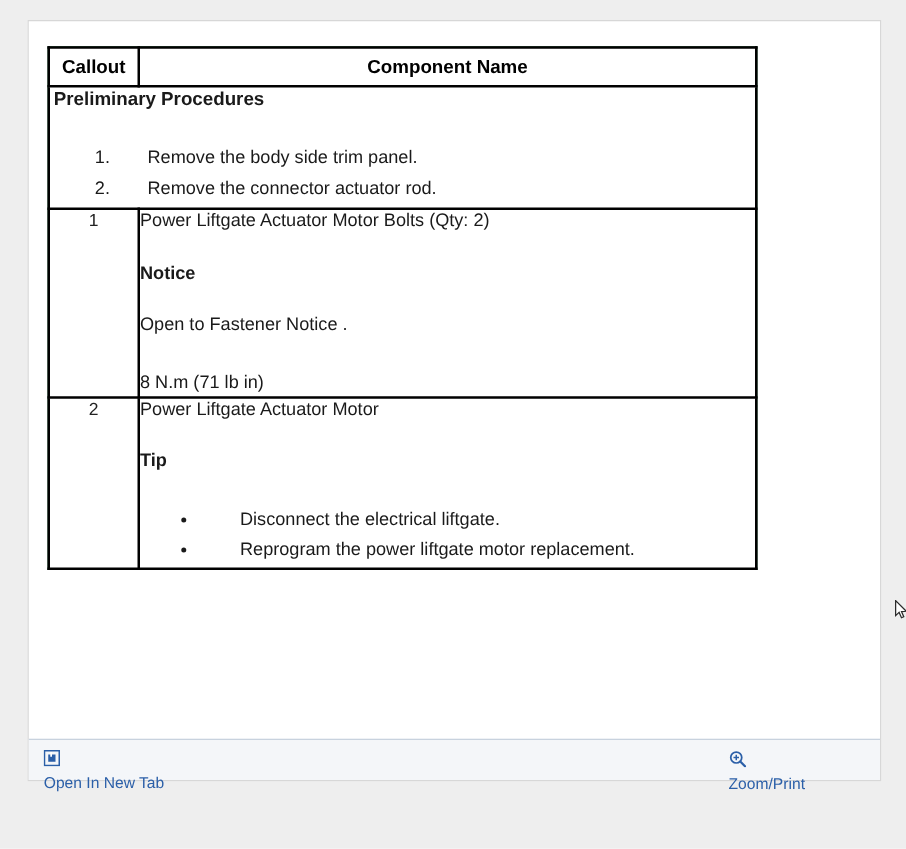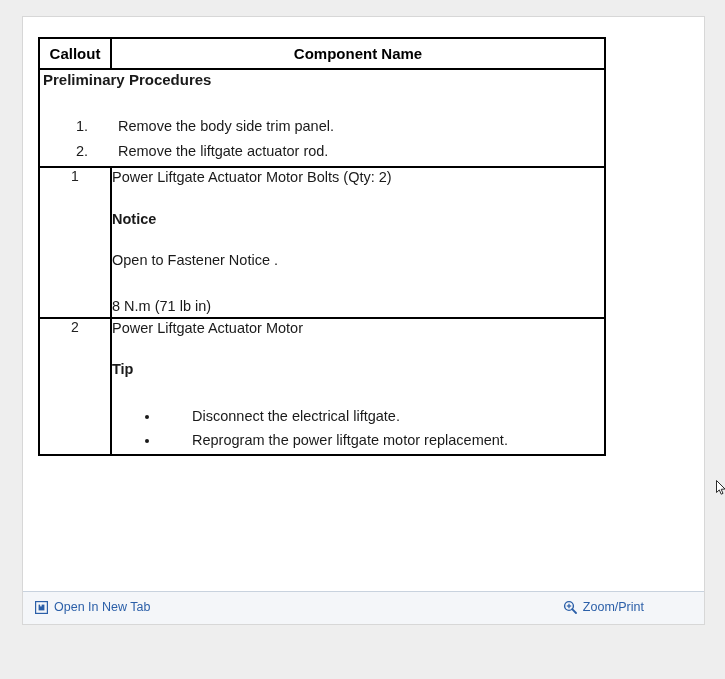--- a/index.html
+++ b/index.html
@@ -134,27 +134,28 @@
     width: 100%;
     height: 33px;
     background: #f4f6f9;
     border-top: 1px solid #c8d2de;
     box-sizing: border-box;
   }
   .footer-link {
     position: absolute;
     top: 8px;
     display: flex;
-    align-items: flex-end;
+    align-items: flex-start;
     gap: 6px;
     font-size: 12.5px;
     color: #2b5fa8;
     text-decoration: none;
     cursor: pointer;
     white-space: nowrap;
+    flex-direction: column;
   }
   #link-open-new-tab { left: 12px; }
   #link-zoom-print  { right: 60px; }
 
   .ficon { display: inline-block; line-height: 0; }
 
   
   #mouse-cursor {
     position: absolute;
     left: 716px;
@@ -175,21 +176,21 @@
       <tr>
         <th class="hdr hdr-callout col-callout">Callout</th>
         <th class="hdr">Component Name</th>
       </tr>
 
       <tr>
         <td class="content-cell" colspan="2">
           <div class="prelim-head">Preliminary Procedures</div>
           <ol class="prelim-list">
             <li>Remove the body side trim panel.</li>
-            <li>Remove the liftgate actuator rod.</li>
+            <li>Remove the connector actuator rod.</li>
           </ol>
         </td>
       </tr>
 
       <tr>
         <td class="callout-num col-callout">1</td>
         <td class="content-cell">
           <div class="cell-title">Power Liftgate Actuator Motor Bolts (Qty: 2)</div>
           <div class="section-label">Notice</div>
           <div class="plain-line">Open to Fastener Notice .</div>

